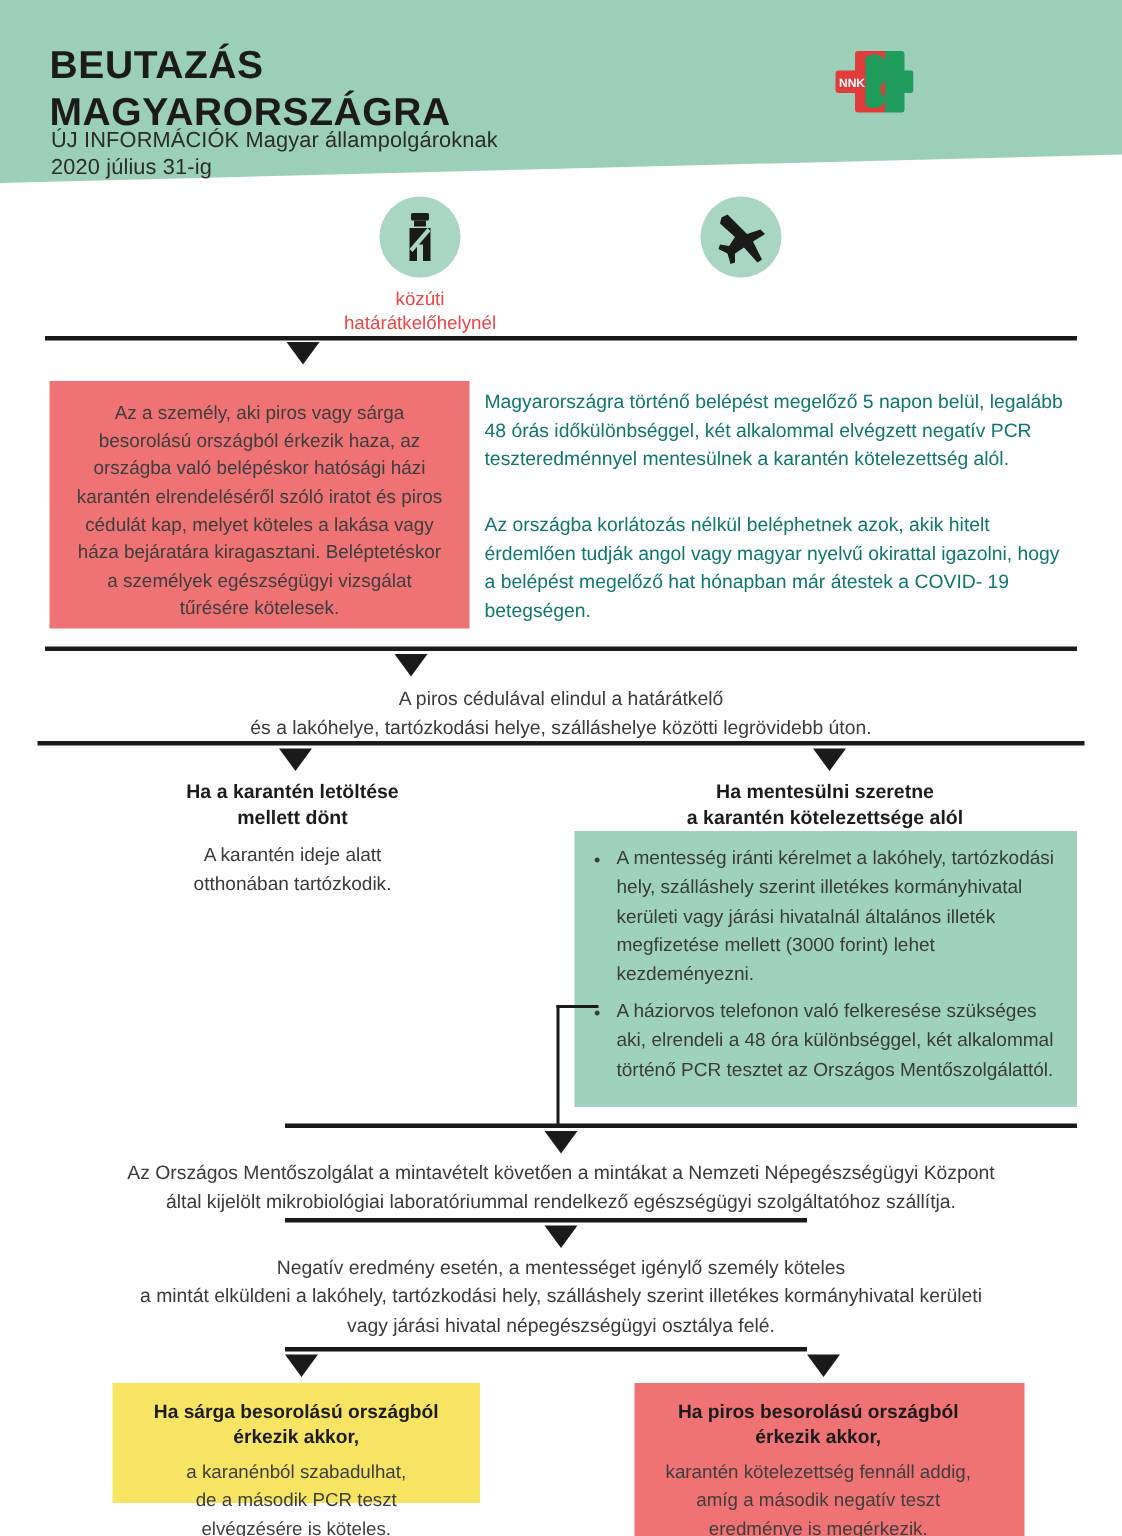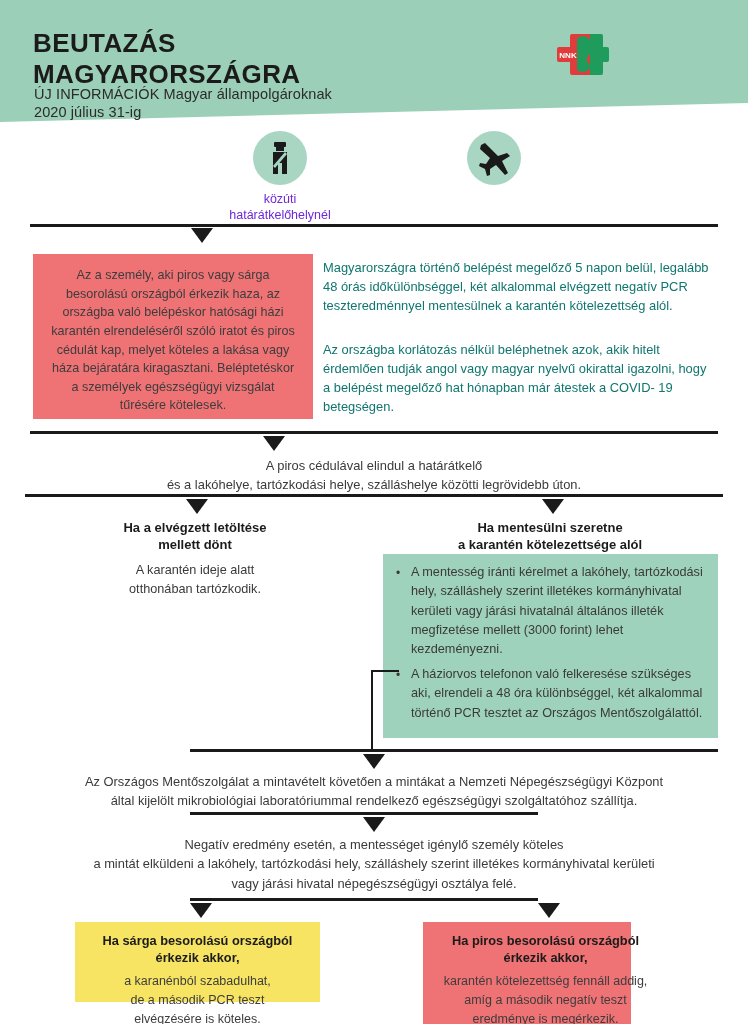--- a/index.html
+++ b/index.html
@@ -107,21 +107,21 @@
     line-height: 1.35;
     letter-spacing: 0.3px;
     color: #1b1b1b;
     white-space: pre-line;
   }
   .cap {
     position: absolute;
     font-size: 12.5px;
     line-height: 1.3;
     text-align: center;
-    color: #6d28d9;
+    color: #ef4444;
     white-space: pre-line;
   }
   .cap-left  { left: 200px; top: 63px; width: 160px; }
   .cap-right { left: 424px; top: 63px; width: 140px; }
 
   
   .rule {
     position: absolute;
     background: #1a1a1a;
     height: 2.5px;
@@ -291,21 +291,21 @@
 <div class="rule" style="left:30px; top:431px; width:688px;"></div>
 <div class="arrow" style="left:263px; top:436px;"></div>
 
 <div class="center-text" style="left:24px; top:456px; width:700px;">A piros cédulával elindul a határátkelő
 és a lakóhelye,  tartózkodási helye, szálláshelye közötti legrövidebb úton.</div>
 
 <div class="rule" style="left:25px; top:494px; width:698px;"></div>
 <div class="arrow" style="left:186px; top:499px;"></div>
 <div class="arrow" style="left:542px; top:499px;"></div>
 
-<div class="col-head" style="left:60px; top:519px; width:270px;">Ha a elvégzett letöltése
+<div class="col-head" style="left:60px; top:519px; width:270px;">Ha a karantén letöltése
 mellett dönt</div>
 <div class="col-body" style="left:60px; top:561px; width:270px;">A karantén ideje alatt
 otthonában tartózkodik.</div>
 
 <div class="col-head" style="left:405px; top:519px; width:290px;">Ha mentesülni szeretne
 a karantén kötelezettsége alól</div>
 
 <div class="box box-teal" style="left:383px; top:554px; width:335px; height:184px;"></div>
 
 <div class="bullet-row" style="left:396px; top:563px; width:310px;">
@@ -339,19 +339,19 @@
 <div class="arrow" style="left:538px; top:903px;"></div>
 
 <div class="box box-yellow" style="left:75px; top:922px; width:245px; height:80px;">
   <div class="bottom-head" style="left:10px; top:10px; width:225px;">Ha sárga besorolású országból
 érkezik akkor,</div>
   <div class="bottom-body" style="left:10px; top:50px; width:225px;">a karanénból szabadulhat,
 de a második PCR teszt
 elvégzésére is köteles.</div>
 </div>
 
-<div class="box box-red" style="left:423px; top:922px; width:208px; height:102px;">
+<div class="box box-red" style="left:423px; top:922px; width:260px; height:102px;">
   <div class="bottom-head" style="left:8px; top:10px; width:229px;">Ha piros besorolású országból
 érkezik akkor,</div>
   <div class="bottom-body" style="left:8px; top:50px; width:229px;">karantén kötelezettség fennáll addig,
 amíg a második negatív teszt
 eredménye is megérkezik.</div>
 </div>
 
 </body></html>

